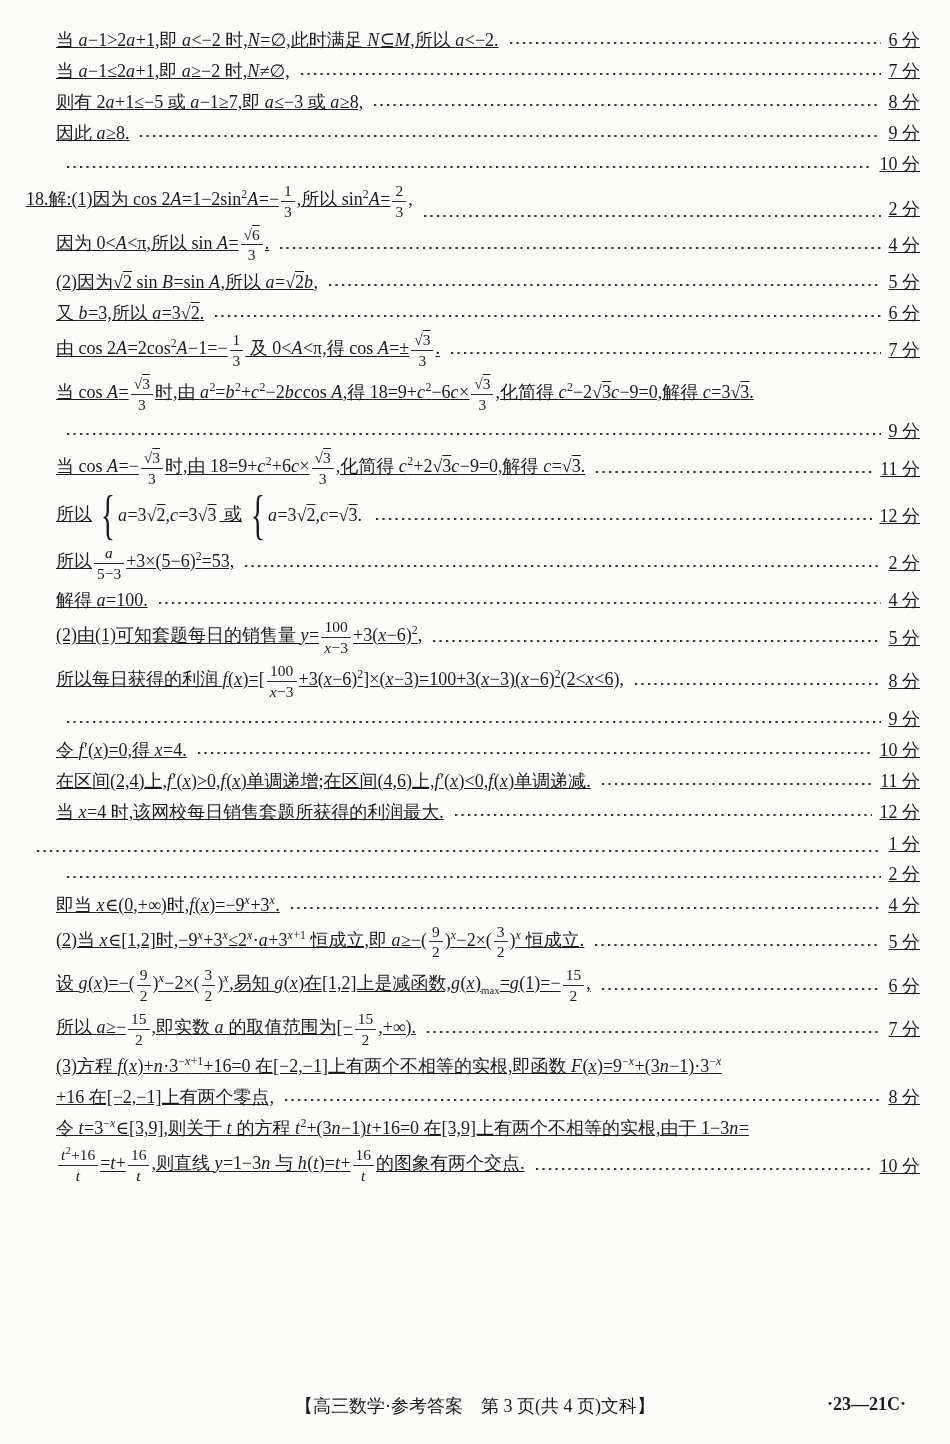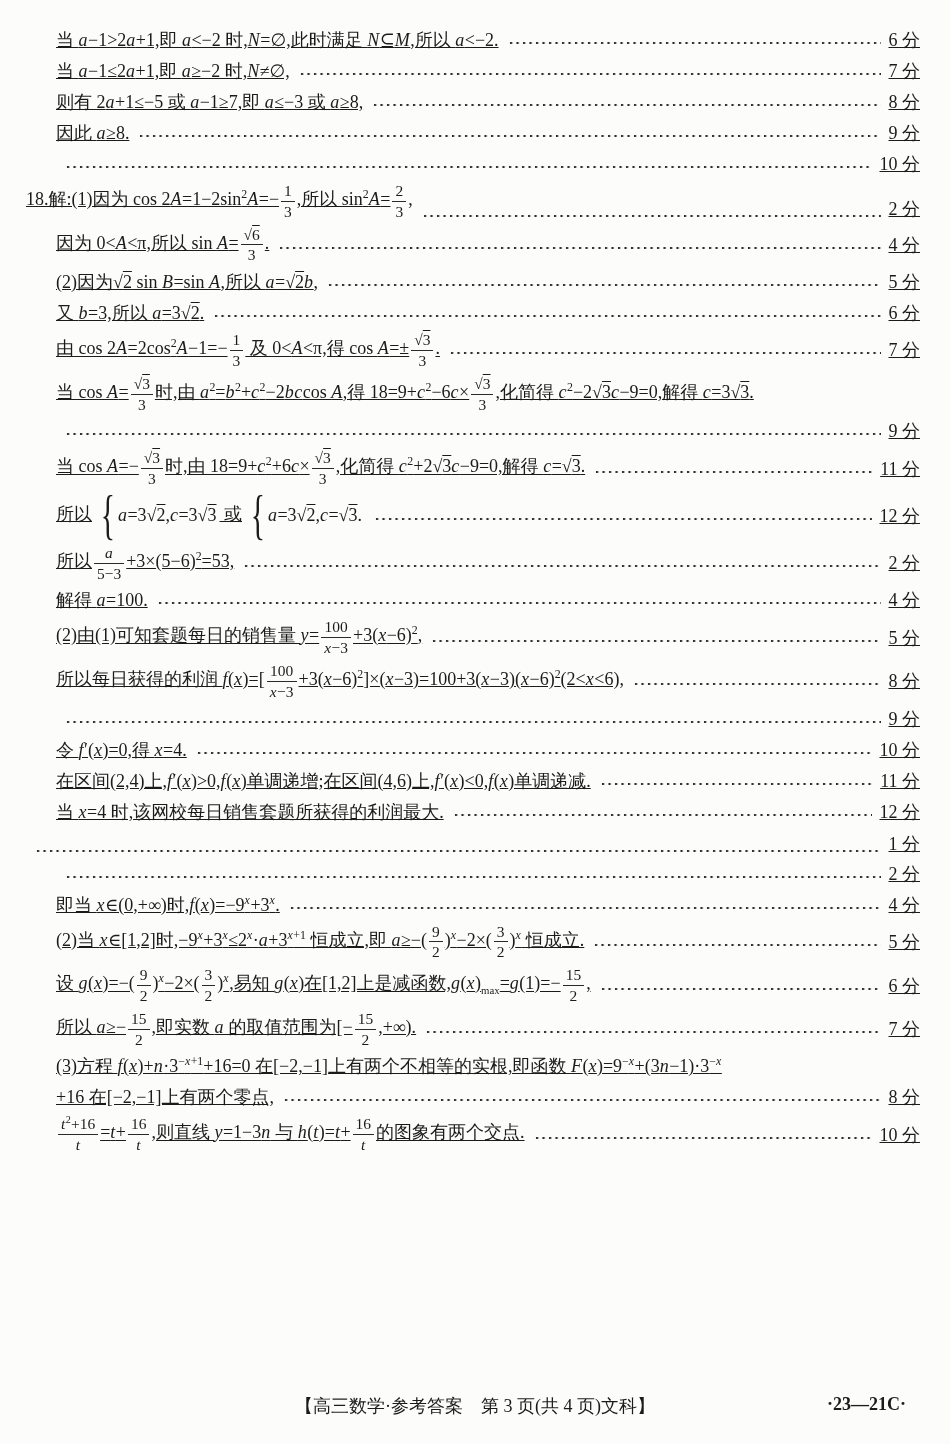--- a/index.html
+++ b/index.html
@@ -223,20 +223,23 @@
       </div>
       <div class="line">
         <span class="expr">(3)方程 <i>f</i>(<i>x</i>)+<i>n</i>·3<sup>−<i>x</i>+1</sup>+16=0 在[−2,−1]上有两个不相等的实根,即函数 <i>F</i>(<i>x</i>)=9<sup>−<i>x</i></sup>+(3<i>n</i>−1)·3<sup>−<i>x</i></sup></span>
       </div>
       <div class="line">
         <span class="expr">+16 在[−2,−1]上有两个零点,</span>
         <span class="dots"></span>
         <span class="score">8 分</span>
       </div>
       <div class="line">
+        <span class="expr">令 <i>t</i>=3<sup>−<i>x</i></sup>∈[3,9],则关于 <i>t</i> 的方程 <i>t</i><sup>2</sup>+(3<i>n</i>−1)<i>t</i>+16=0 在[3,9]上有两个不相等的实根,由于 1−3<i>n</i>=</span>
+      </div>
+      <div class="line">
         <span class="expr"><span class="fr"><span class="n"><i>t</i><sup>2</sup>+16</span><span class="d"><i>t</i></span></span>=<i>t</i>+<span class="fr"><span class="n">16</span><span class="d"><i>t</i></span></span>,则直线 <i>y</i>=1−3<i>n</i> 与 <i>h</i>(<i>t</i>)=<i>t</i>+<span class="fr"><span class="n">16</span><span class="d"><i>t</i></span></span>的图象有两个交点.</span>
         <span class="dots"></span>
         <span class="score">10 分</span>
       </div>
     </main>
 </div>
 
 <footer>
   <span class="footer-center">【高三数学·参考答案　第 3 页(共 4 页)文科】</span>
   <span class="footer-right">·23—21C·</span>

